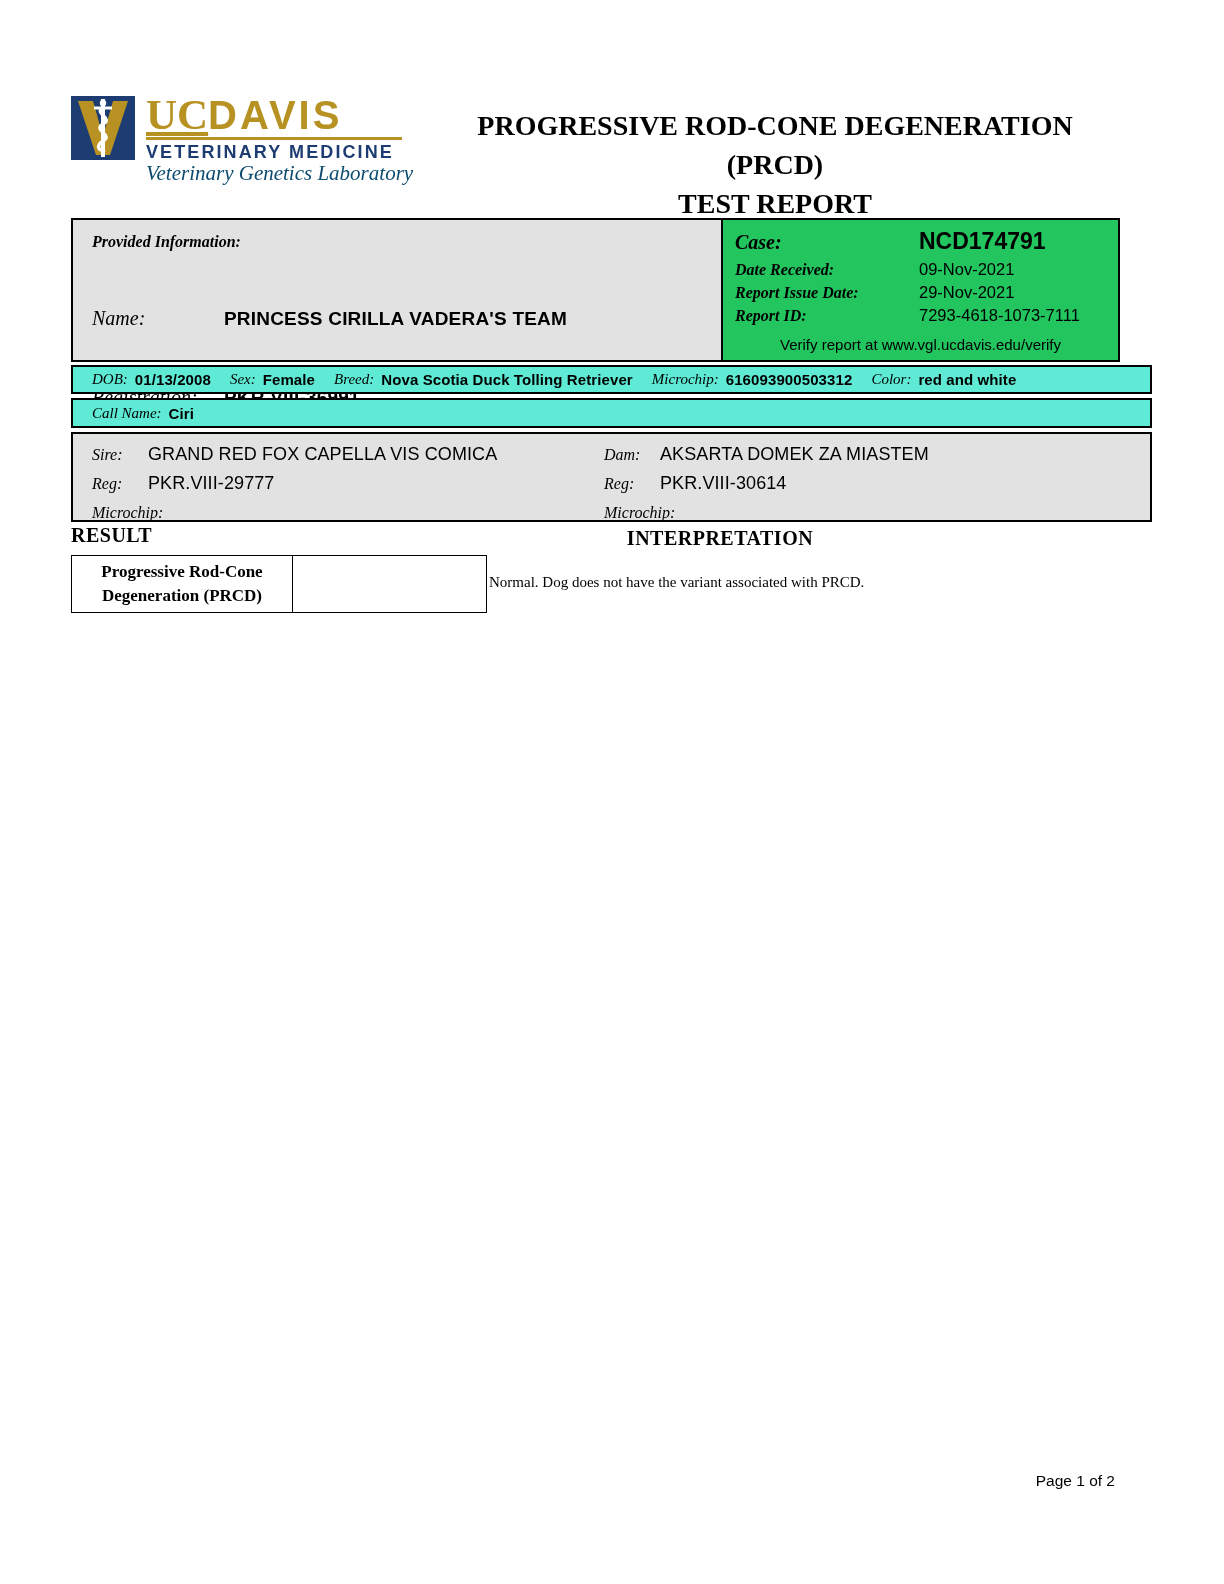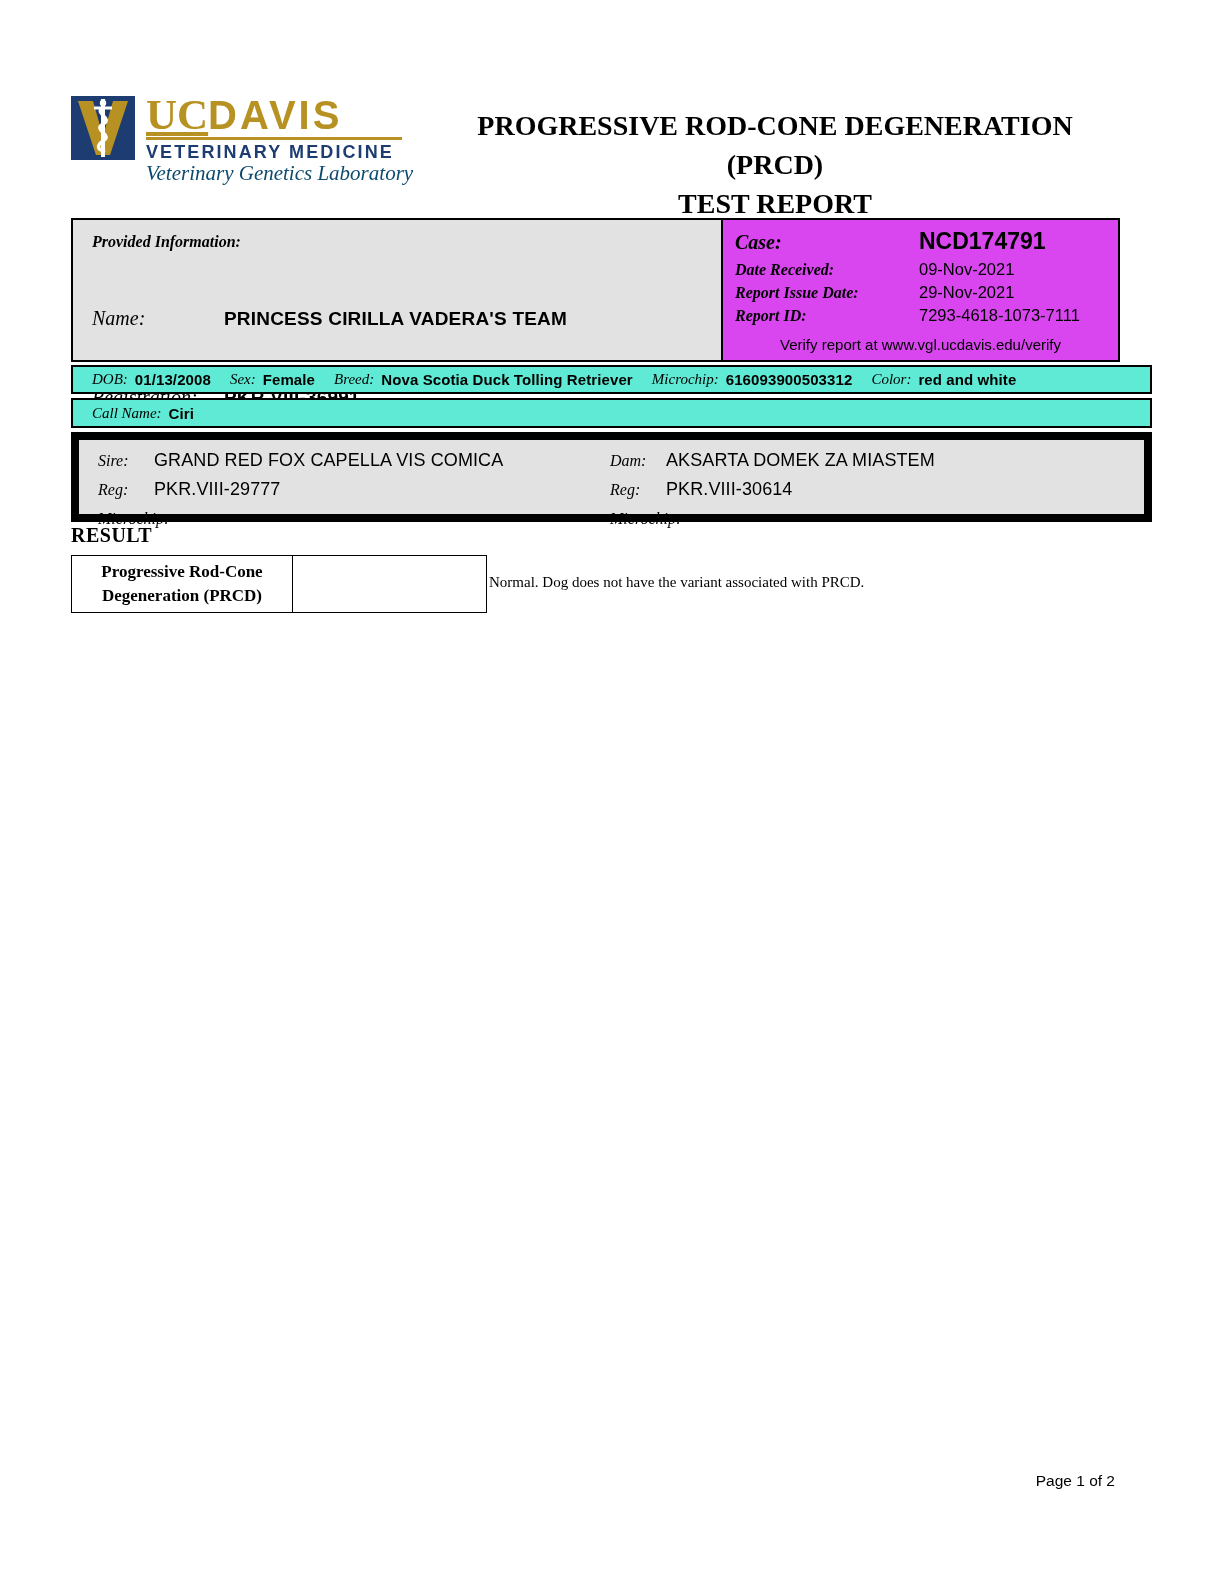--- a/index.html
+++ b/index.html
@@ -21,39 +21,39 @@
 
   
   .info-table { position:absolute; left:71px; top:218px; width:1049px; height:144px; border:2px solid #000; display:flex; }
   .provided-cell { width:650px; background:#e2e2e2; border-right:2px solid #000; padding:13px 0 0 19px; }
   .provided-heading { font-family:"Liberation Serif", serif; font-style:italic; font-weight:700; font-size:16px; }
   .kv-row { display:flex; align-items:baseline; }
   .provided-cell .kv-row { margin-top:17px; }
   .provided-cell .kv-label { font-family:"Liberation Serif", serif; font-style:italic; font-size:20px; width:132px; flex:none; }
   .provided-cell .kv-value { font-weight:700; font-size:19px; letter-spacing:.2px;margin-top:40px; }
 
-  .case-cell { flex:1; background:#d946ef; position:relative; padding:8px 0 16px 12px; }
+  .case-cell { flex:1; background:#22c55e; position:relative; padding:8px 0 16px 12px; }
   .case-cell .kv-label { font-family:"Liberation Serif", serif; font-style:italic; font-weight:700; width:184px; flex:none; }
   .case-row  .kv-label { font-size:20px; }
   .case-row  .kv-value { font-weight:700; font-size:23px; }
   .case-row  { margin-bottom:3px; }
   .case-sub  { line-height:22px; }
   .case-sub .kv-label { font-size:16px; }
   .case-sub .kv-value { font-size:16.5px; }
   .verify-line { position:absolute; left:0; right:0; bottom:7px; text-align:center; font-size:15px; }
 
   
   .strip { position:absolute; left:71px; width:1081px; background:#5eead4; border:2px solid #000; display:flex; align-items:center; padding-left:19px; white-space:nowrap; }
   .dob-strip { top:365px; height:29px; }
   .call-strip { top:398px; height:30px; }
   .il { font-family:"Liberation Serif", serif; font-style:italic; font-size:15px; margin-right:7px; }
   .iv { font-weight:700; font-size:15px; margin-right:19px; letter-spacing:.1px; }
 
   
-  .parents-box { position:absolute; left:71px; top:432px; width:1081px; height:90px; background:#e2e2e2; border:8px solid #000000;
+  .parents-box { position:absolute; left:71px; top:432px; width:1081px; height:90px; background:#e2e2e2; border:2px solid #000000;
                  padding:6px 0 0 19px; display:grid; grid-template-columns:512px 1fr; }
   .parent-col .kv-row { height:29px; align-items:center; display:flex; }
   .parent-col .kv-label { font-family:"Liberation Serif", serif; font-style:italic; font-size:16px; width:56px; flex:none; white-space:nowrap; }
   .parent-col .kv-value { font-size:18px; letter-spacing:.1px; }
 
   
   .result-heading { position:absolute; left:71px; top:524px; width:369px; text-align:left;
                     font-family:"Liberation Serif", serif; font-weight:700; font-size:20px; letter-spacing:.5px; }
   .interp-heading { position:absolute; left:530px; top:527px; width:380px; text-align:center;
                     font-family:"Liberation Serif", serif; font-weight:700; font-size:20px; letter-spacing:.5px; }
@@ -172,20 +172,21 @@
         <span class="kv-value">PKR.VIII-30614</span>
       </div>
       <div class="kv-row">
         <span class="kv-label">Microchip:</span>
         <span class="kv-value"></span>
       </div>
     </div>
   </div>
 
   <div class="result-heading">RESULT</div>
+  <div class="interp-heading">INTERPRETATION</div>
 
   <div class="result-table">
     <div class="result-test-cell">Progressive Rod-Cone Degeneration (PRCD)</div>
   </div>
   <div class="interp-text">Normal. Dog does not have the variant associated with PRCD.</div>
 
   <div class="page-num">Page 1 of 2</div>
 
 </div>
 

